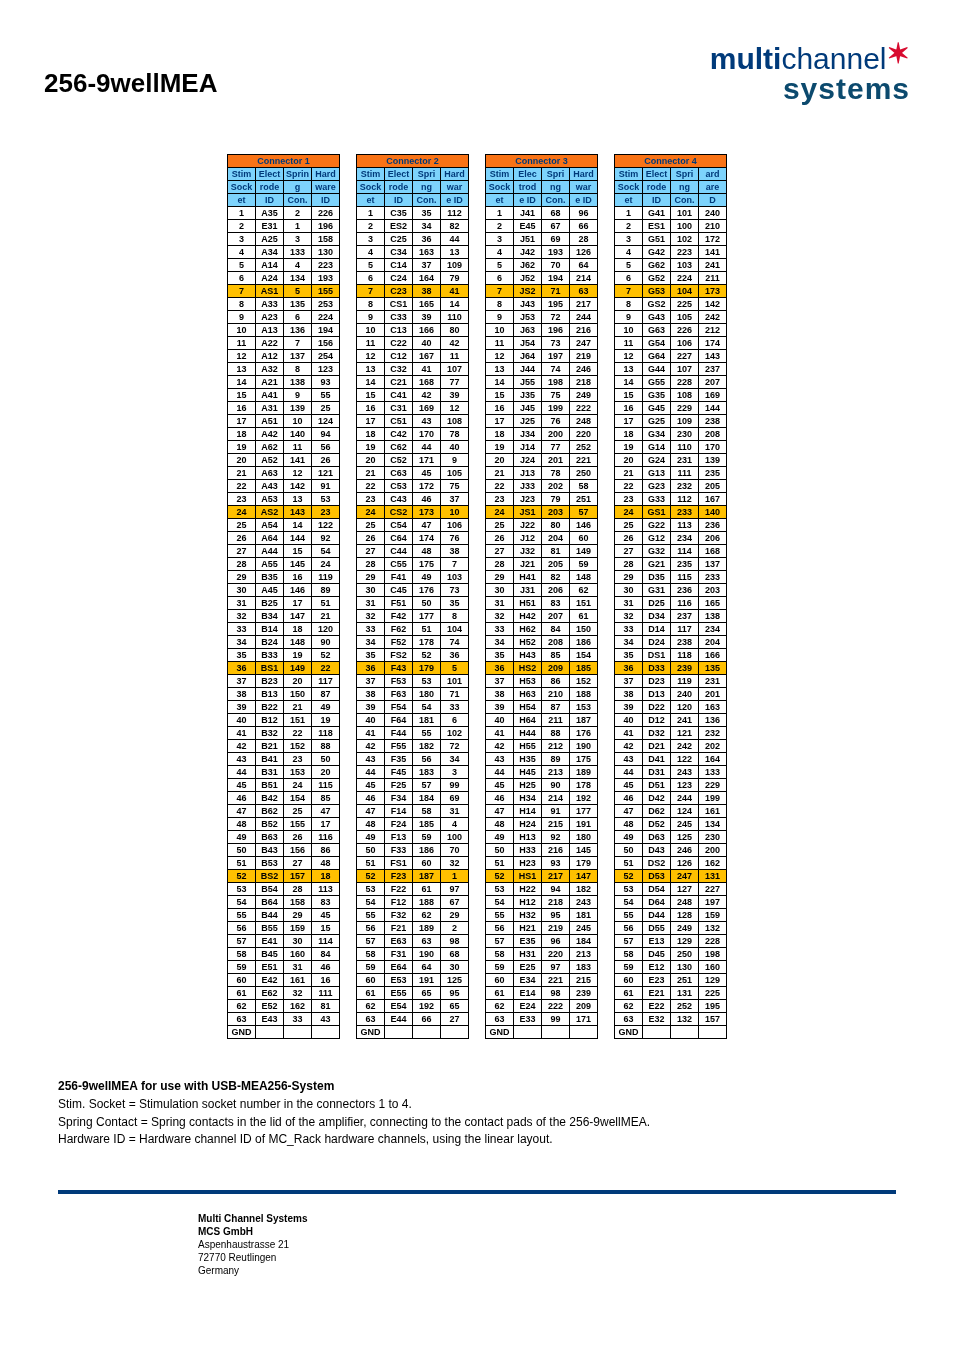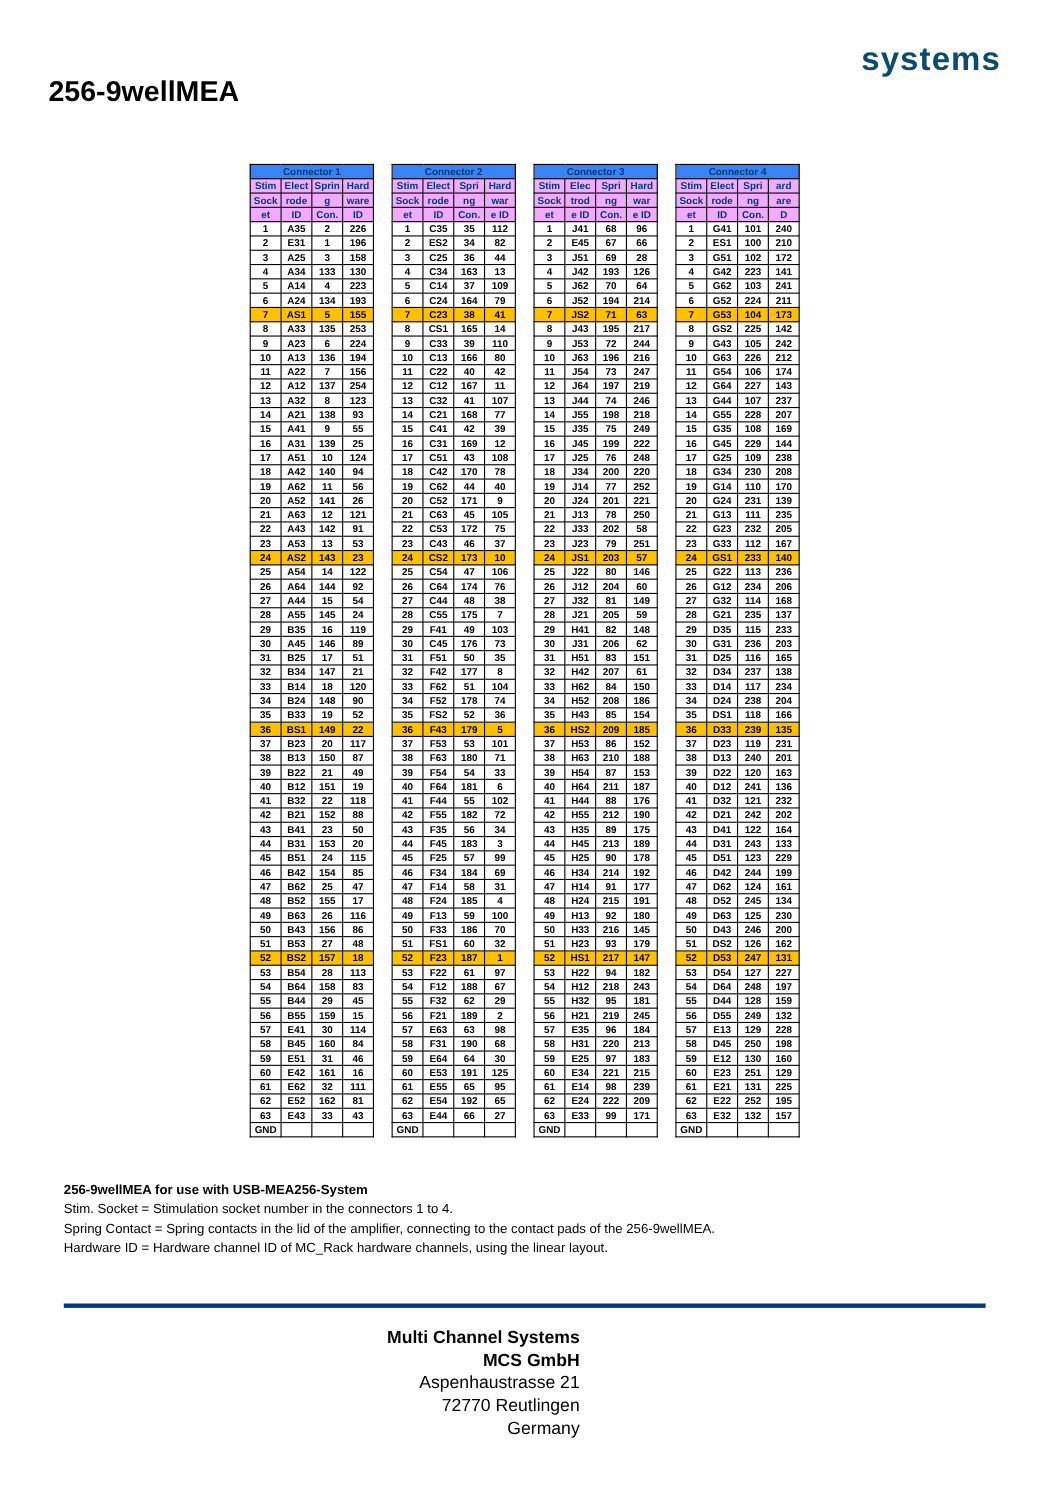--- a/index.html
+++ b/index.html
@@ -44,54 +44,54 @@
     font-size: 9px;
     font-weight: bold;
     text-align: center;
   }
   table.conn th, table.conn td {
     border: 1px solid #000;
     padding: 0 2px;
     height: 12px;
     line-height: 12px;
   }
-  table.conn .grp { background: #3b82f6; color: #003a7a; }
-  table.conn .hdr { background: #f0abfc; color: #003a7a; font-weight: bold; }
+  table.conn .grp { background: #f97316; color: #003a7a; }
+  table.conn .hdr { background: #7dd3fc; color: #003a7a; font-weight: bold; }
   table.conn td { color: #000; }
   table.conn tr.hl td { background: #FFC000; }
   table.conn .c-stim { width: 28px;}
   table.conn .c-eid  { width: 28px;}
   table.conn .c-spr  { width: 28px;}
   table.conn .c-hid  { width: 28px;}
   .notes {
     font-size: 12px;
     margin: 0 14px 42px 14px;
   }
   .notes-title { font-weight: bold; margin-bottom: 4px;}
   .notes p { margin: 2px 0; line-height: 1.3;}
   .hr { border: none; border-top: 4px solid #003a7a; margin: 16px 14px 18px 14px;}
   .footer {
     display: flex;
-    font-size: 16px;
+    font-size: 10px;
     padding: 0 14px;
     gap: 40px;
-    text-align: right;
   }
   .footer .col { flex: 1; }
   .footer .pad { flex: 0 0 100px; }
   .footer p { margin: 0 0 8px 0; line-height: 1.3;}
   .footer b { font-weight: bold;}
 </style>
 </head>
 <body>
 
 <div class="page">
   <div class="header">
     <div class="title">256-9wellMEA</div>
     <div class="logo">
+      <div><span class="logo-line1"><b>multi</b><span>channel</span></span><span class="logo-star">✶</span></div>
       <div class="logo-line2">systems</div>
     </div>
   </div>
 
   <div class="tables">
     <table class="conn">
         <tbody>
           <tr class="grp">
             <th colspan="4">Connector 1</th>
           </tr>

